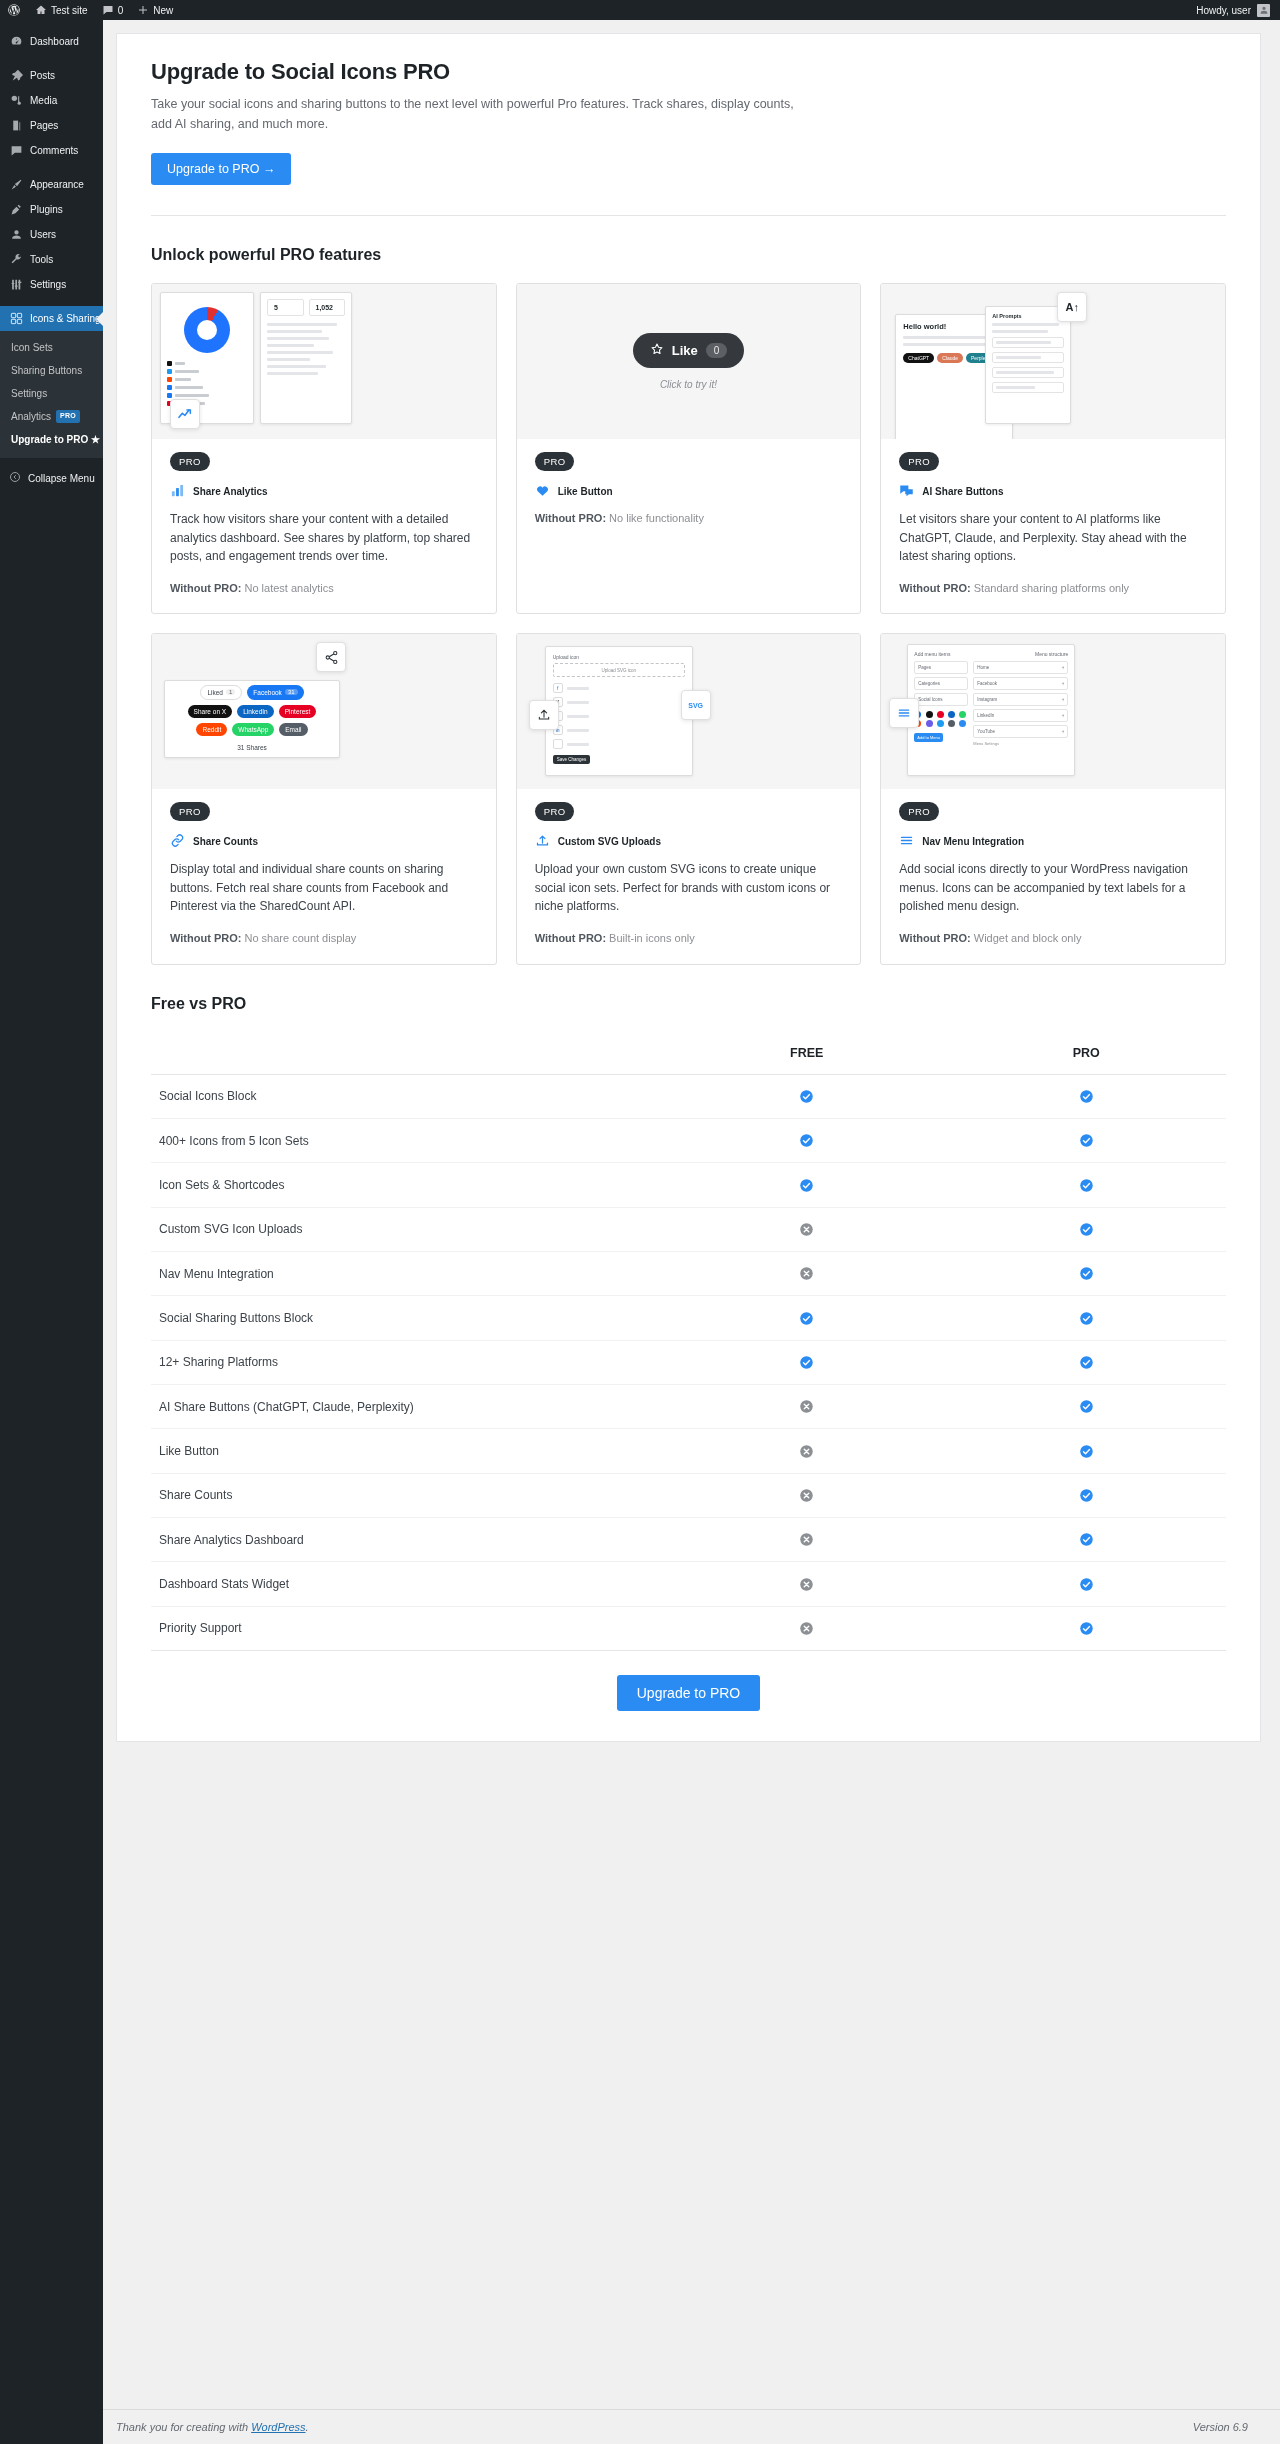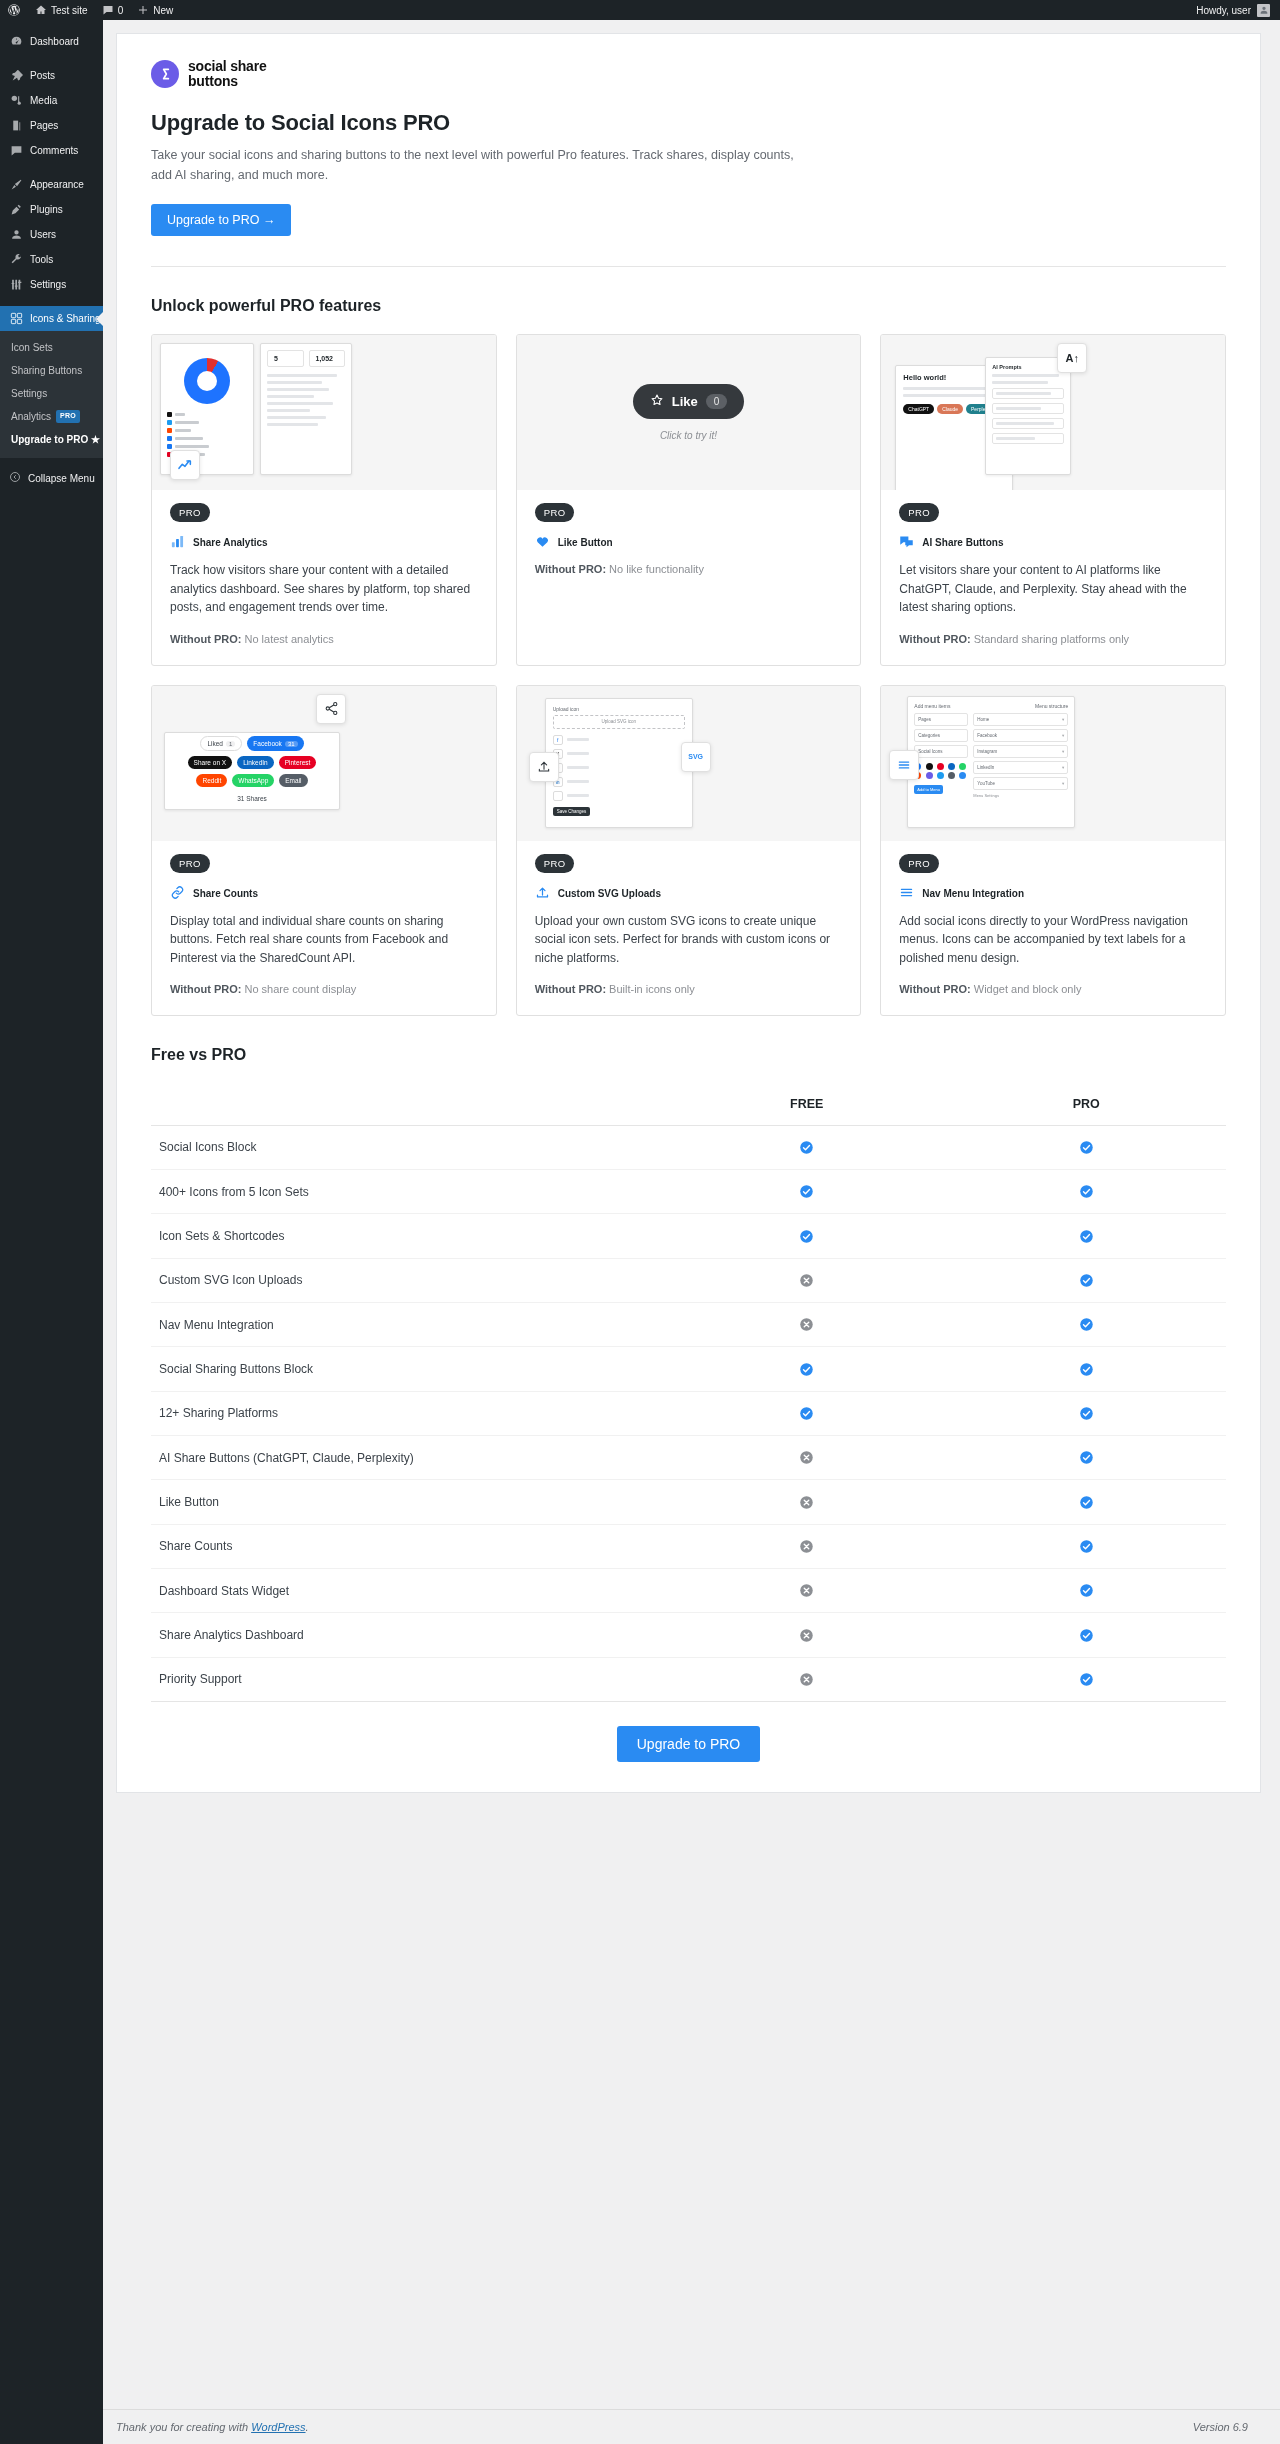--- a/index.html
+++ b/index.html
@@ -380,31 +380,20 @@
         </svg>
     </span>
     <span>Collapse Menu</span>
   </div>
 </div>
 
 <div id="wpcontent">
   <div class="panel">
 
     
-    <div class="brand">
-      <span class="brand-mark">
-        <svg width="16" height="16" viewBox="0 0 24 24" fill="none" stroke="#fff" stroke-width="2.6" stroke-linecap="round" stroke-linejoin="round">
-            <path d="M17 5H10l4 7-4 7h7"></path>
-          </svg>
-      </span>
-      <span class="brand-text">
-        <span>social share</span><br>
-        <span>buttons</span>
-      </span>
-    </div>
 
     <h1 class="page-title">Upgrade to Social Icons PRO</h1>
     <p class="lede">Take your social icons and sharing buttons to the next level with powerful Pro features. Track shares, display counts, add AI sharing, and much more.</p>
     <a class="btn-primary" href="#">Upgrade to PRO →</a>
 
     <hr class="rule">
 
     <h2 class="section-title">Unlock powerful PRO features</h2>
 
     
@@ -897,32 +886,32 @@
             <td><svg class="ico-no" viewBox="0 0 24 24">
                 <circle cx="12" cy="12" r="10" fill="#8c8f94"></circle>
                 <path d="M8.4 8.4l7.2 7.2M15.6 8.4l-7.2 7.2" fill="none" stroke="#fff" stroke-width="2.2" stroke-linecap="round"></path>
               </svg></td>
             <td><svg class="ico-yes" viewBox="0 0 24 24">
                 <circle cx="12" cy="12" r="10" fill="#2a8bf2"></circle>
                 <path d="M7.2 12.4l3.2 3.2 6.4-6.8" fill="none" stroke="#fff" stroke-width="2.2" stroke-linecap="round" stroke-linejoin="round"></path>
               </svg></td>
           </tr>
           <tr>
-            <td class="feat">Dashboard Stats Widget</td>
+            <td class="feat">Share Analytics Dashboard</td>
             <td><svg class="ico-no" viewBox="0 0 24 24">
                 <circle cx="12" cy="12" r="10" fill="#8c8f94"></circle>
                 <path d="M8.4 8.4l7.2 7.2M15.6 8.4l-7.2 7.2" fill="none" stroke="#fff" stroke-width="2.2" stroke-linecap="round"></path>
               </svg></td>
             <td><svg class="ico-yes" viewBox="0 0 24 24">
                 <circle cx="12" cy="12" r="10" fill="#2a8bf2"></circle>
                 <path d="M7.2 12.4l3.2 3.2 6.4-6.8" fill="none" stroke="#fff" stroke-width="2.2" stroke-linecap="round" stroke-linejoin="round"></path>
               </svg></td>
           </tr>
           <tr>
-            <td class="feat">Share Analytics Dashboard</td>
+            <td class="feat">Dashboard Stats Widget</td>
             <td><svg class="ico-no" viewBox="0 0 24 24">
                 <circle cx="12" cy="12" r="10" fill="#8c8f94"></circle>
                 <path d="M8.4 8.4l7.2 7.2M15.6 8.4l-7.2 7.2" fill="none" stroke="#fff" stroke-width="2.2" stroke-linecap="round"></path>
               </svg></td>
             <td><svg class="ico-yes" viewBox="0 0 24 24">
                 <circle cx="12" cy="12" r="10" fill="#2a8bf2"></circle>
                 <path d="M7.2 12.4l3.2 3.2 6.4-6.8" fill="none" stroke="#fff" stroke-width="2.2" stroke-linecap="round" stroke-linejoin="round"></path>
               </svg></td>
           </tr>
           <tr>

